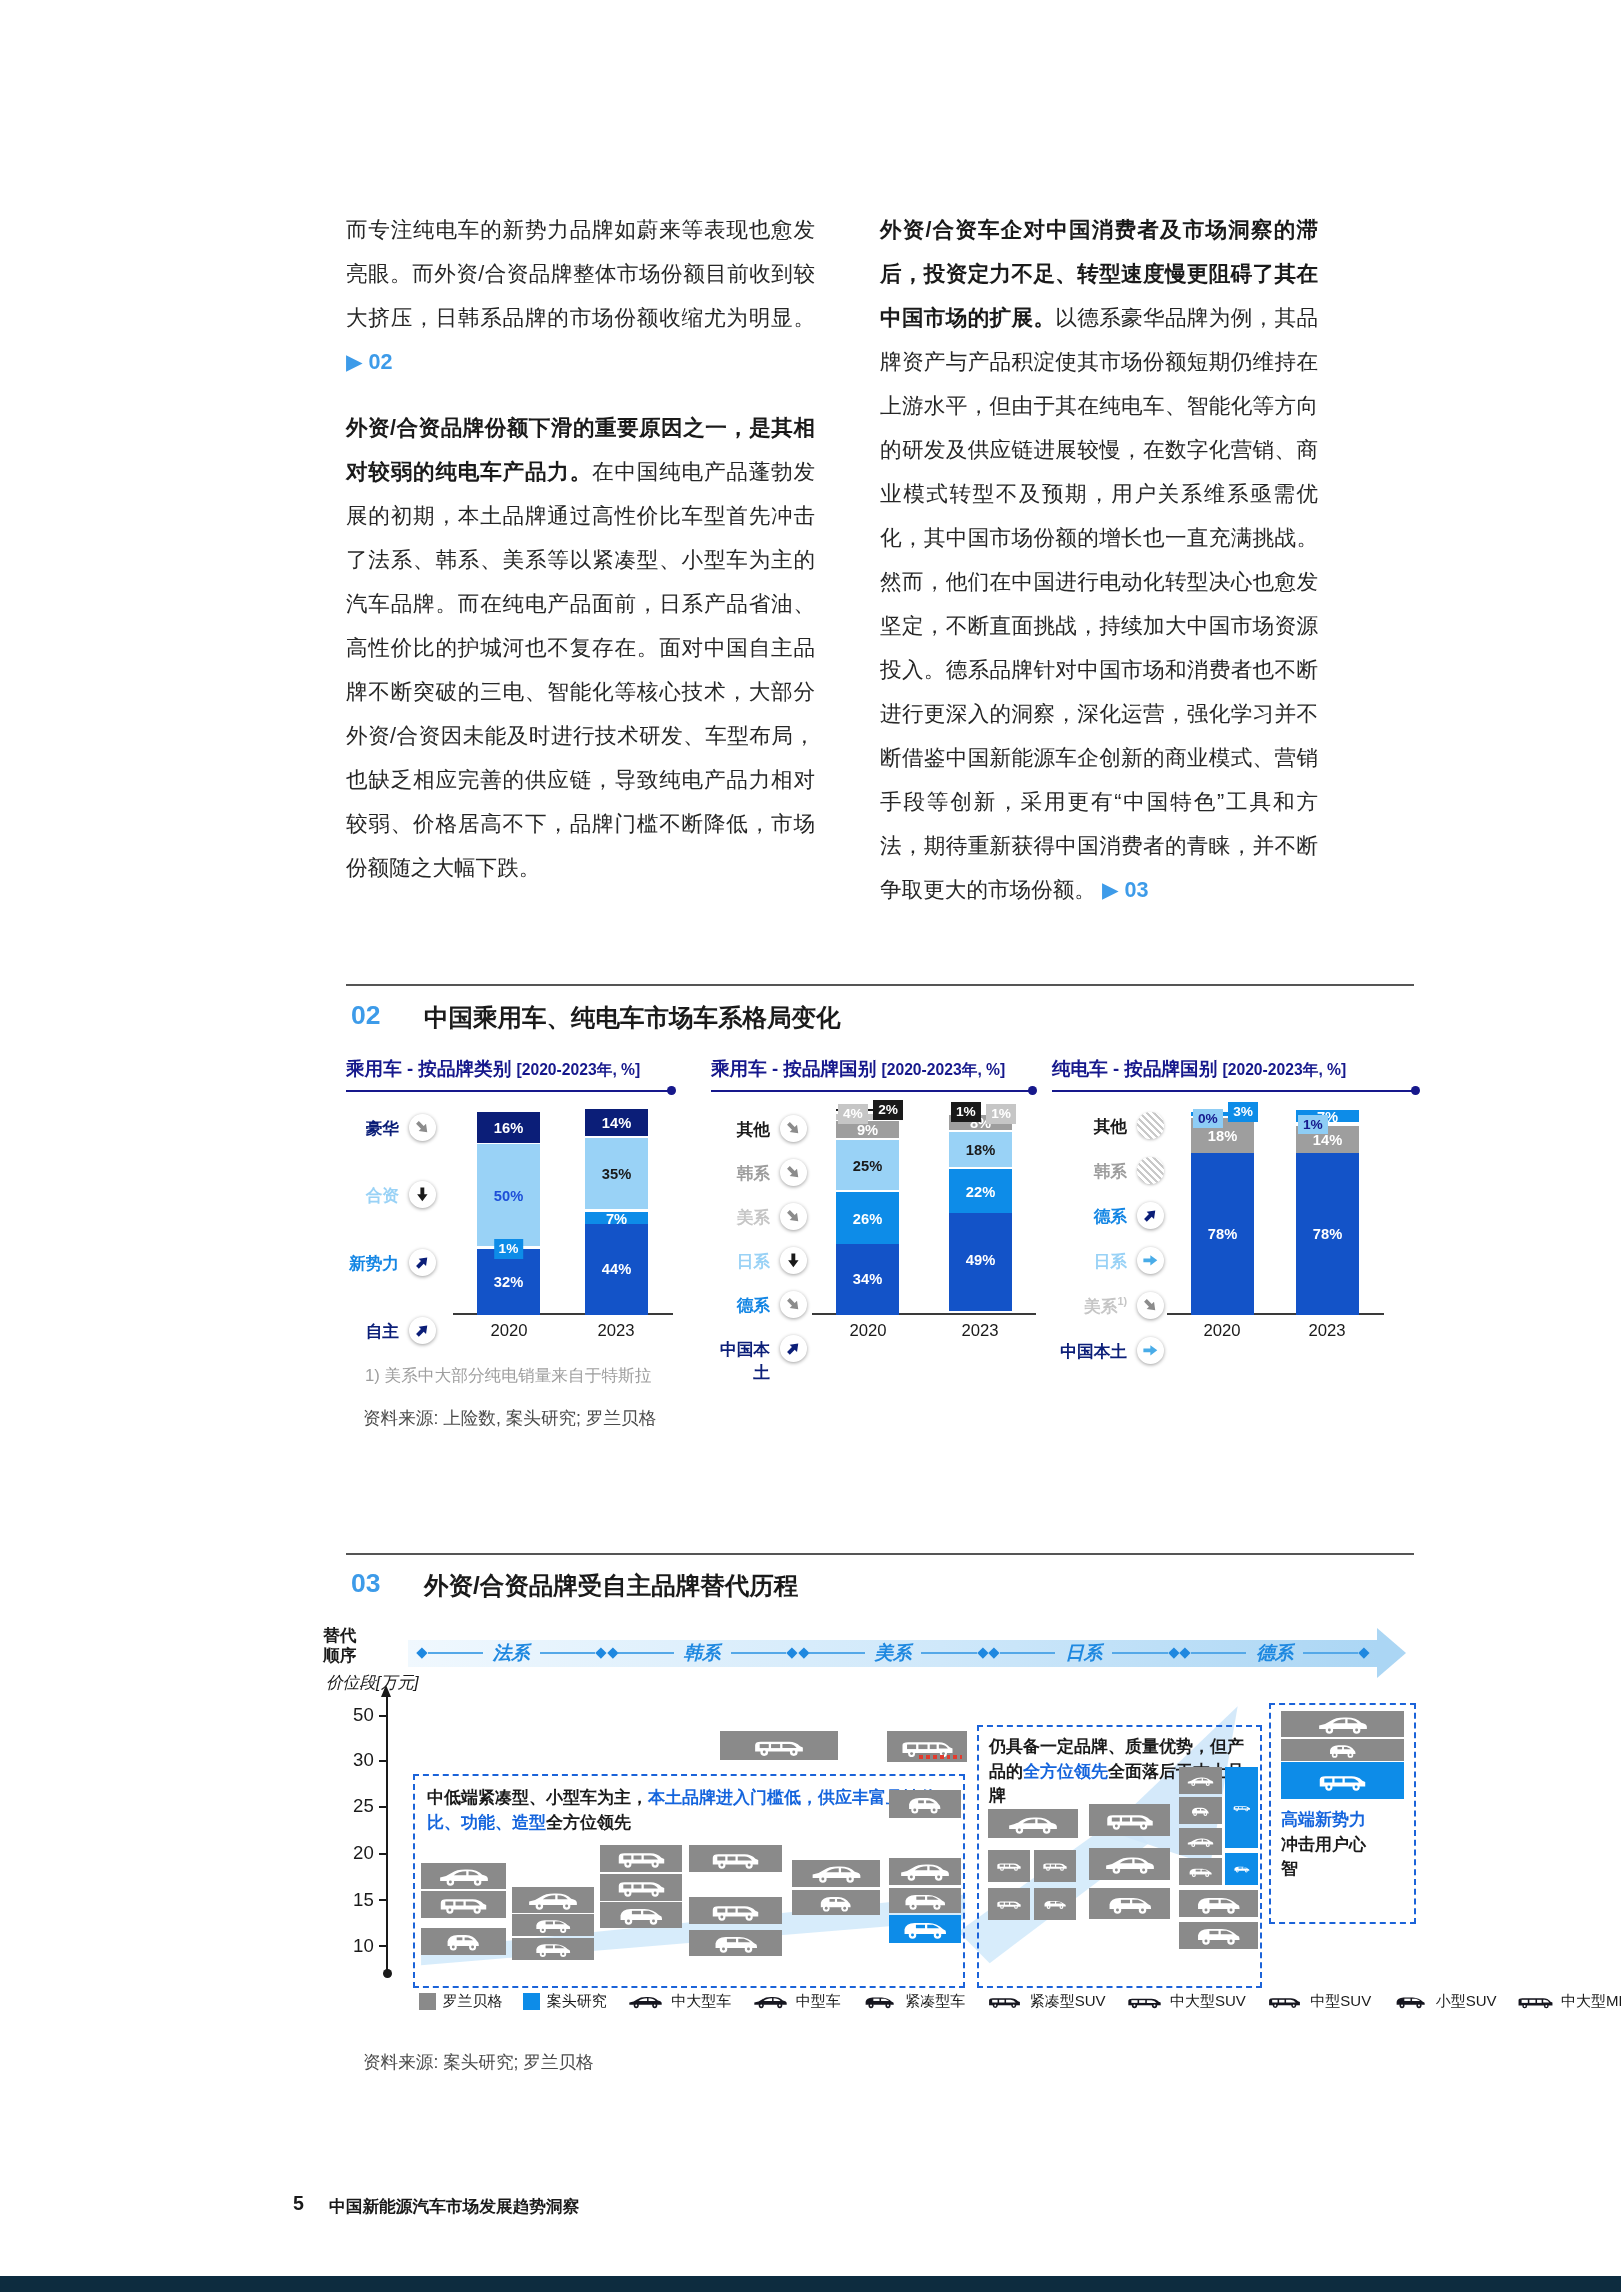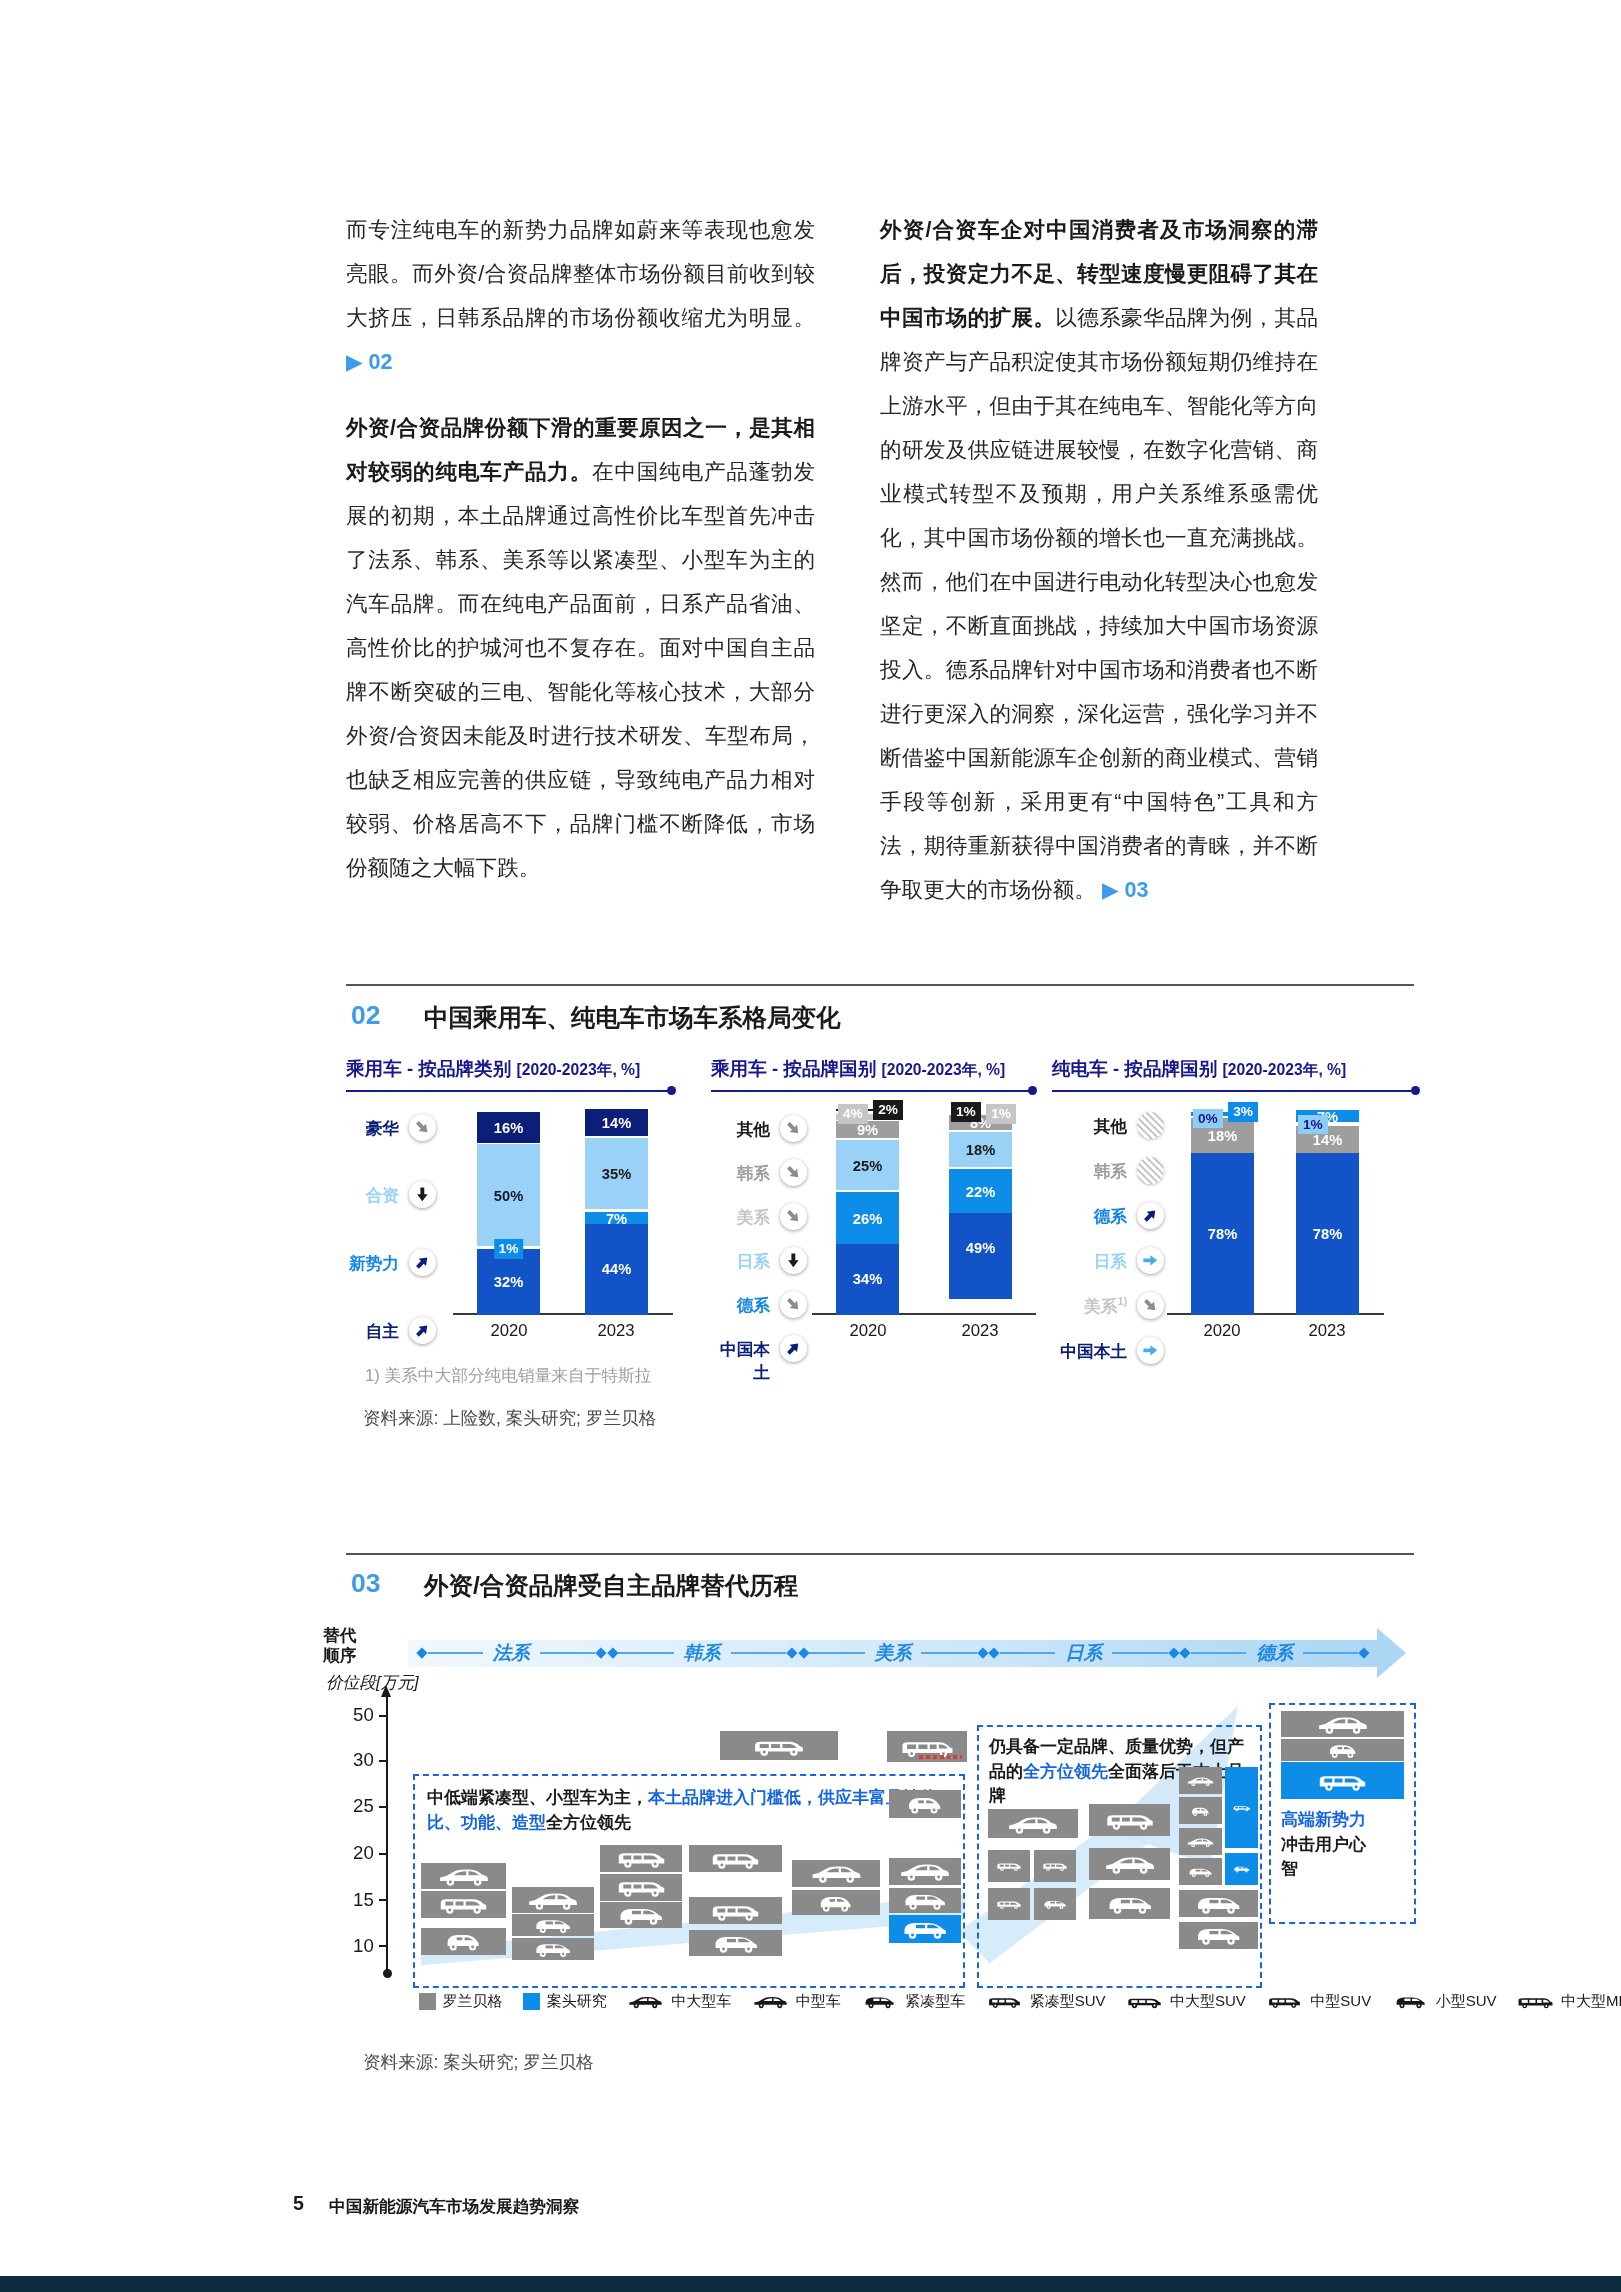--- a/index.html
+++ b/index.html
@@ -105,21 +105,21 @@
       <div class="legend-circle" style="left: 63px; top: 261px;">
         <svg viewBox="0 0 24 24" style="width:16.7px;height:16.7px;transform:rotate(-45deg)">
           <polygon points="2,9.2 12,9.2 12,4.5 22,12 12,19.5 12,14.8 2,14.8" fill="#0b1e78"></polygon>
         </svg>
       </div>
       <div class="plot-baseline" style="left: 107px; width: 220px; bottom: auto; top: 257px;"></div>
       <div class="bar" style="left: 131px;">
         <div class="bar-seg" style="bottom: 0px; height: 66px; background: rgb(19, 83, 200); color: rgb(255, 255, 255); line-height: 66px;">32%</div>
         <div class="bar-seg" style="bottom: 66px; height: 2.1px; background: rgb(13, 140, 232); color: rgb(255, 255, 255); line-height: 2.1px; border-top: 2px solid rgb(255, 255, 255);"></div>
         <div class="bar-chip" style="top: 132px; left: 50%; transform: translateX(-50%); background: rgb(13, 140, 232); color: rgb(255, 255, 255);">1%</div>
-        <div class="bar-seg" style="bottom: 69px; height: 104px; background: rgb(153, 210, 246); color: #0f172a; line-height: 104px; border-top: 2px solid rgb(255, 255, 255);">50%</div>
+        <div class="bar-seg" style="bottom: 69px; height: 104px; background: rgb(153, 210, 246); color: #1d4ed8; line-height: 104px; border-top: 2px solid rgb(255, 255, 255);">50%</div>
         <div class="bar-seg" style="bottom: 172px; height: 33px; background: rgb(11, 30, 120); color: rgb(255, 255, 255); line-height: 33px; border-top: 2px solid rgb(255, 255, 255);">16%</div>
       </div>
       <div class="bar-year" style="left: 120px; top: 265px;">2020</div>
       <div class="bar" style="left: 239px;">
         <div class="bar-seg" style="bottom: 0px; height: 91px; background: rgb(19, 83, 200); color: rgb(255, 255, 255); line-height: 91px;">44%</div>
         <div class="bar-seg" style="bottom: 91px; height: 14.5px; background: rgb(13, 140, 232); color: rgb(255, 255, 255); line-height: 14.5px; border-top: 2px solid rgb(255, 255, 255);">7%</div>
         <div class="bar-seg" style="bottom: 106px; height: 73px; background: rgb(153, 210, 246); color: rgb(26, 26, 26); line-height: 73px; border-top: 2px solid rgb(255, 255, 255);">35%</div>
         <div class="bar-seg" style="bottom: 179px; height: 29px; background: rgb(11, 30, 120); color: rgb(255, 255, 255); line-height: 29px; border-top: 2px solid rgb(255, 255, 255);">14%</div>
       </div>
       <div class="bar-year" style="left: 227px; top: 265px;">2023</div>
@@ -168,21 +168,21 @@
         <div class="bar-seg" style="bottom: 71px; height: 54px; background: rgb(13, 140, 232); color: rgb(255, 255, 255); line-height: 54px; border-top: 2px solid rgb(255, 255, 255);">26%</div>
         <div class="bar-seg" style="bottom: 125px; height: 52px; background: rgb(153, 210, 246); color: rgb(26, 26, 26); line-height: 52px; border-top: 2px solid rgb(255, 255, 255);">25%</div>
         <div class="bar-seg" style="bottom: 177px; height: 18.7px; background: rgb(158, 158, 158); color: rgb(255, 255, 255); line-height: 18.7px; border-top: 2px solid rgb(255, 255, 255);">9%</div>
         <div class="bar-seg" style="bottom: 195px; height: 8.3px; background: rgb(198, 198, 198); color: rgb(255, 255, 255); line-height: 8.3px; border-top: 2px solid rgb(255, 255, 255);"></div>
         <div class="bar-chip" style="top: -2.7px; left: 2px; background: rgb(198, 198, 198); color: rgb(255, 255, 255);">4%</div>
         <div class="bar-seg" style="bottom: 204px; height: 4.2px; background: rgb(26, 26, 26); color: rgb(255, 255, 255); line-height: 4.2px; border-top: 2px solid rgb(255, 255, 255);"></div>
         <div class="bar-chip" style="top: -6.9px; right: -3.9px; background: rgb(26, 26, 26); color: rgb(255, 255, 255);">2%</div>
       </div>
       <div class="bar-year" style="left: 114px; top: 265px;">2020</div>
       <div class="bar" style="left: 238px;">
-        <div class="bar-seg" style="bottom: 16px; height: 102px; background: rgb(19, 83, 200); color: rgb(255, 255, 255); line-height: 102px;">49%</div>
+        <div class="bar-seg" style="bottom: 4px; height: 102px; background: rgb(19, 83, 200); color: rgb(255, 255, 255); line-height: 102px;">49%</div>
         <div class="bar-seg" style="bottom: 102px; height: 46px; background: rgb(13, 140, 232); color: rgb(255, 255, 255); line-height: 46px; border-top: 2px solid rgb(255, 255, 255);">22%</div>
         <div class="bar-seg" style="bottom: 148px; height: 37px; background: rgb(153, 210, 246); color: rgb(26, 26, 26); line-height: 37px; border-top: 2px solid rgb(255, 255, 255);">18%</div>
         <div class="bar-seg" style="bottom: 185px; height: 16.6px; background: rgb(158, 158, 158); color: rgb(255, 255, 255); line-height: 16.6px; border-top: 2px solid rgb(255, 255, 255);">8%</div>
         <div class="bar-seg" style="bottom: 202px; height: 2.1px; background: rgb(198, 198, 198); color: rgb(255, 255, 255); line-height: 2.1px; border-top: 2px solid rgb(255, 255, 255);"></div>
         <div class="bar-chip" style="top: -2.7px; right: -3.9px; background: rgb(198, 198, 198); color: rgb(255, 255, 255);">1%</div>
         <div class="bar-seg" style="bottom: 204px; height: 2.1px; background: rgb(26, 26, 26); color: rgb(255, 255, 255); line-height: 2.1px; border-top: 2px solid rgb(255, 255, 255);"></div>
         <div class="bar-chip" style="top: -4.8px; left: 2px; background: rgb(26, 26, 26); color: rgb(255, 255, 255);">1%</div>
       </div>
       <div class="bar-year" style="left: 226px; top: 265px;">2023</div>
     </div>

